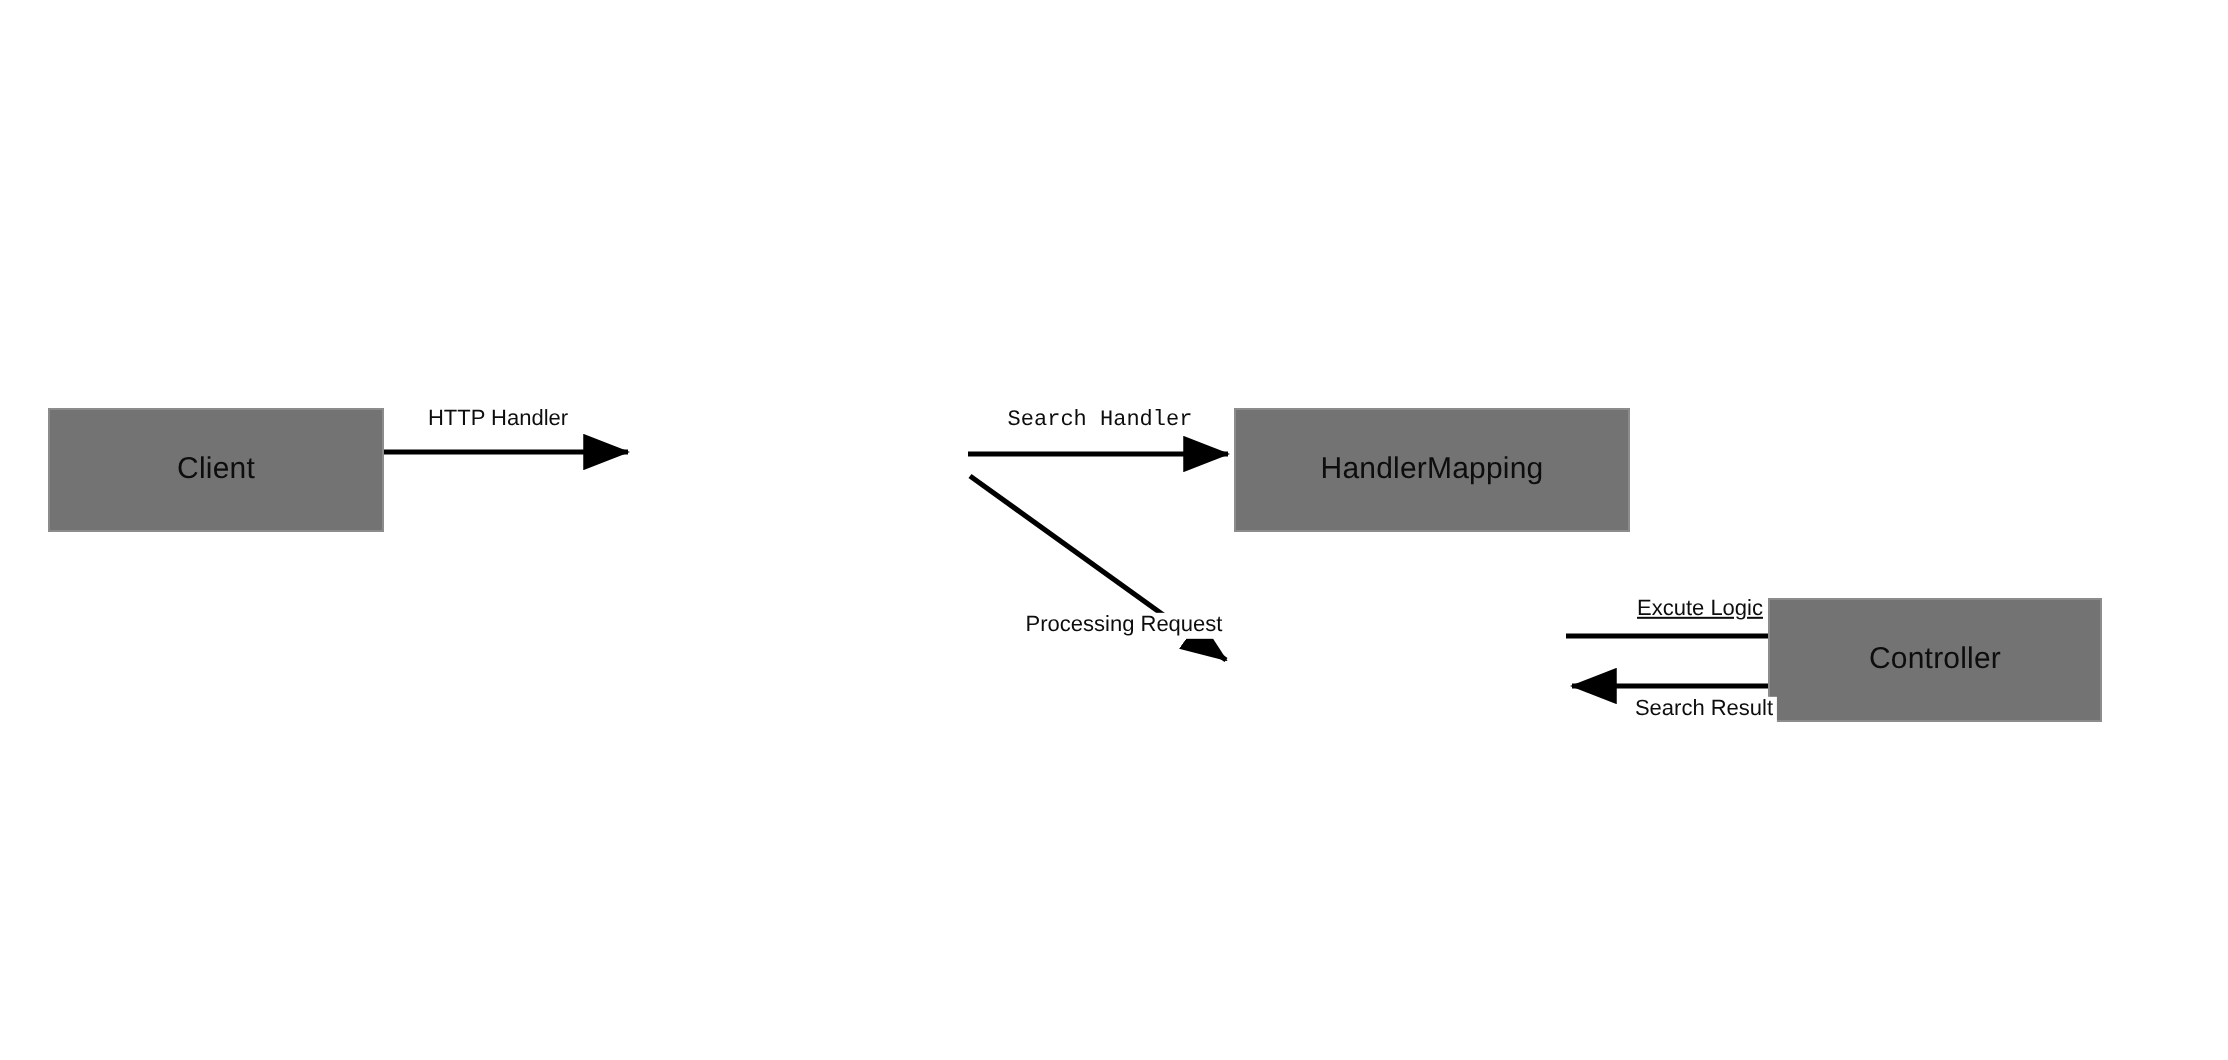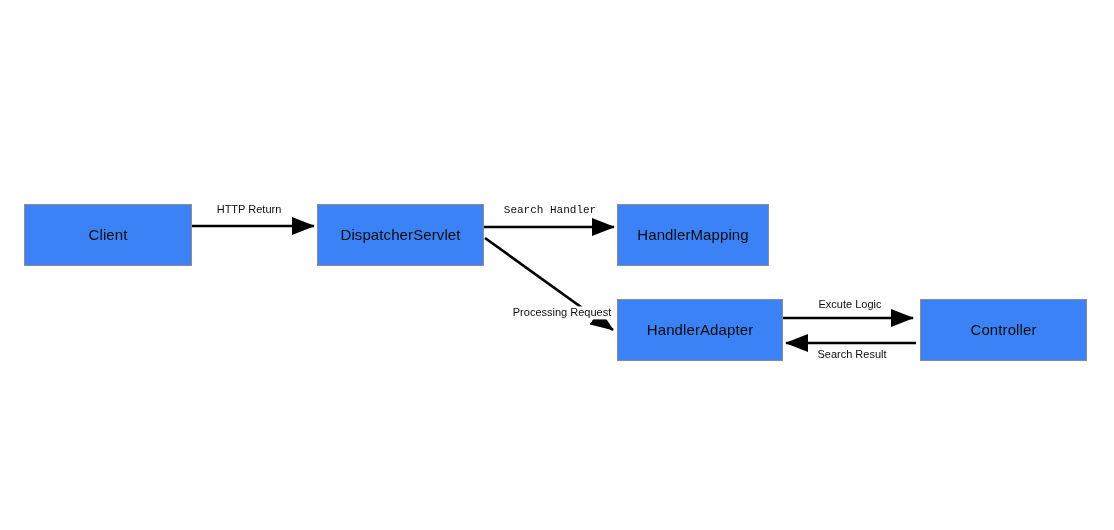--- a/index.html
+++ b/index.html
@@ -21,21 +21,21 @@
   #edges {
     position: absolute;
     left: 0;
     top: 0;
     width: 1114px;
     height: 530px;
   }
   .node {
     position: absolute;
     box-sizing: border-box;
-    background: #3b82f6;
+    background: #737373;
     border: 1px solid #8c8c8c;
     display: flex;
     align-items: center;
     justify-content: center;
     z-index: 2;
   }
   .node-label {
     font-family: "Liberation Sans", sans-serif;
     font-size: 15px;
     color: #0d0d0d;
@@ -51,28 +51,28 @@
     white-space: nowrap;
     transform: translate(-50%, -50%);
     background: #ffffff;
     padding: 0 2px;
     z-index: 3;
     line-height: 1.2;
   }
   
   #node-client        { left: 24px;  top: 204px; width: 168px; height: 62px; }
   #node-dispatcher    { left: 317px; top: 204px; width: 167px; height: 62px; }
-  #node-handlermap    { left: 617px; top: 204px; width: 152px; height: 62px; }
+  #node-handlermap    { left: 617px; top: 204px; width: 198px; height: 62px; }
   #node-handleradapt  { left: 617px; top: 299px; width: 166px; height: 62px; }
-  #node-controller    { left: 920px; top: 299px; width: 167px; height: 62px; }
+  #node-controller    { left: 884px; top: 299px; width: 167px; height: 62px; }
   
   #lbl-http        { left: 249px; top: 210px; }
   #lbl-search      { left: 550px; top: 211px; font-family: Liberation Mono, monospace; }
   #lbl-processing  { left: 518px; top: 313px; margin-left: 44px; }
-  #lbl-excute      { left: 850px; top: 305px; }
+  #lbl-excute      { left: 850px; top: 305px; text-decoration: underline; }
   #lbl-return      { left: 852px; top: 355px; }
 </style>
 </head>
 <body>
 
 <div id="canvas">
 
   <svg id="edges" viewBox="0 0 1114 530" width="1114" height="530" xmlns="http://www.w3.org/2000/svg">
     <defs>
       <marker id="arrowhead" markerWidth="9" markerHeight="7" refX="8.6" refY="3.5" orient="auto" markerUnits="strokeWidth">
@@ -88,37 +88,31 @@
 
     <line x1="783" y1="318" x2="913" y2="318" stroke="#000000" stroke-width="2.6" marker-end="url(#arrowhead)"></line>
 
     <line x1="916" y1="343" x2="786" y2="343" stroke="#000000" stroke-width="2.6" marker-end="url(#arrowhead)"></line>
   </svg>
 
   <div class="node" id="node-client">
     <span class="node-label">Client</span>
   </div>
 
-  <div class="node" id="node-dispatcher">
-    <span class="node-label">DispatcherServlet</span>
-  </div>
 
   <div class="node" id="node-handlermap">
     <span class="node-label">HandlerMapping</span>
   </div>
 
-  <div class="node" id="node-handleradapt">
-    <span class="node-label">HandlerAdapter</span>
-  </div>
 
   <div class="node" id="node-controller">
     <span class="node-label">Controller</span>
   </div>
 
-  <div class="edge-label" id="lbl-http">HTTP Return</div>
+  <div class="edge-label" id="lbl-http">HTTP Handler</div>
 
   <div class="edge-label" id="lbl-search">Search Handler</div>
 
   <div class="edge-label" id="lbl-processing">Processing Request</div>
 
   <div class="edge-label" id="lbl-excute">Excute Logic</div>
 
   <div class="edge-label" id="lbl-return">Search Result</div>
 
 </div>

